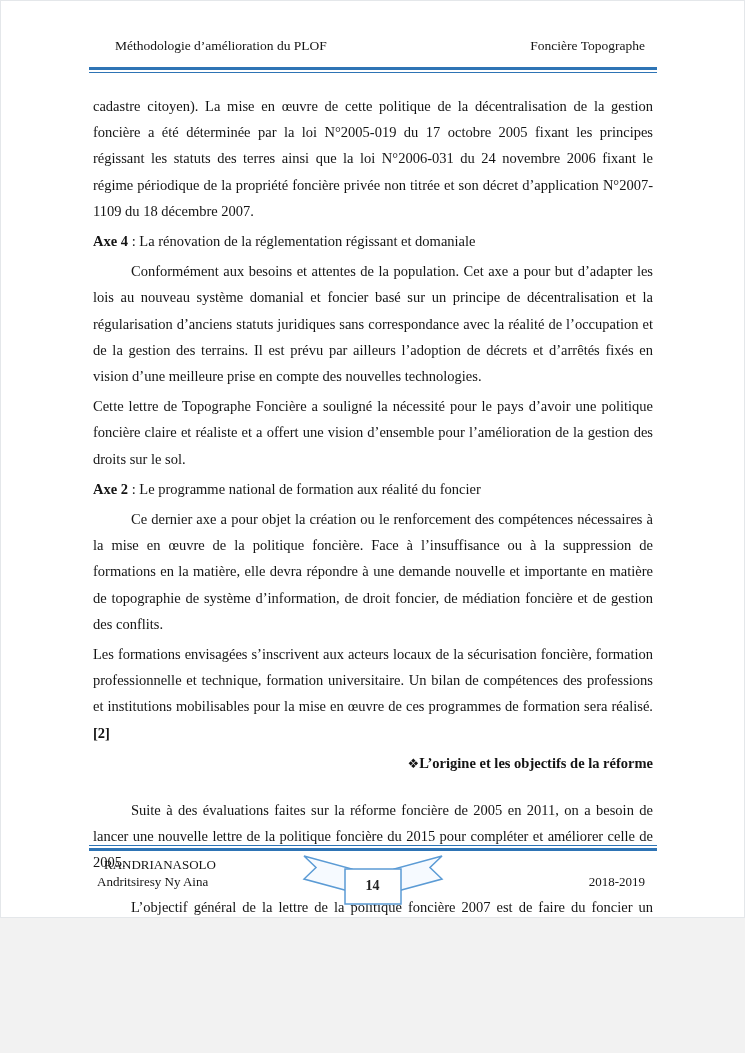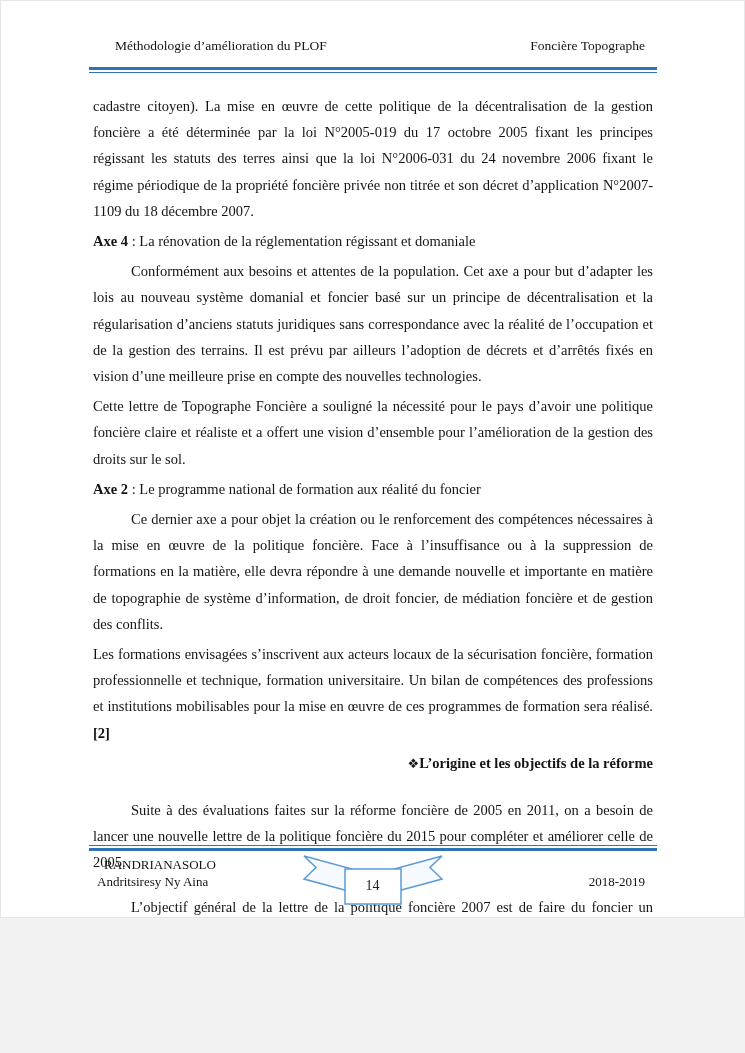--- a/index.html
+++ b/index.html
@@ -57,20 +57,21 @@
     display:flex; justify-content:space-between;
     font-size:13px; line-height:17px;
     padding:5px 12px 0 8px;
     height:66px; box-sizing:border-box;
   }
   .footer-left .l1 { padding-left:7px; }
   .footer-right { align-self:flex-start; padding-top:17px; }
   .ribbon-wrap {
     position:absolute; left:50%; bottom:7px;
     transform:translateX(-50%);
+    font-weight:bold;
   }
   .ribbon-num {
     position:absolute; left:0; right:0; top:24px;
     text-align:center; font-size:14px; color:#222;
   }
 </style>
 </head>
 <body>
 
 <div class="page">

